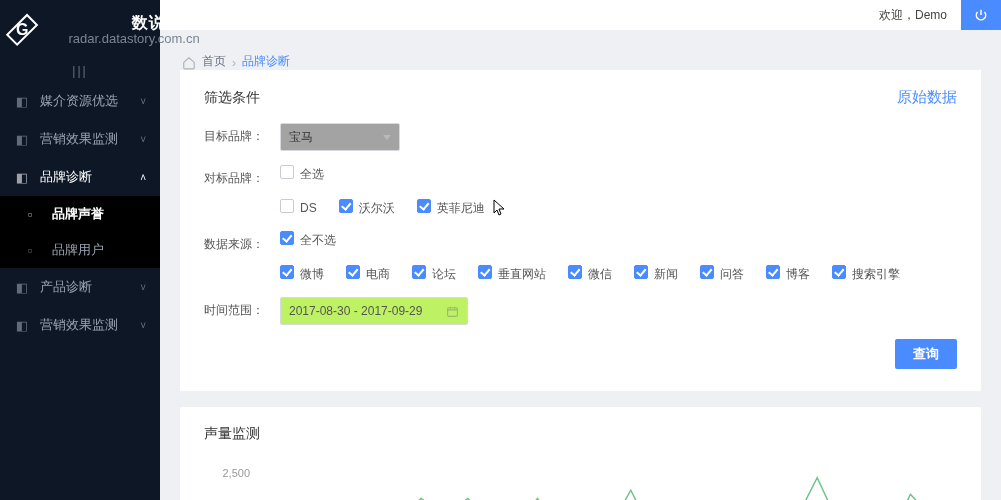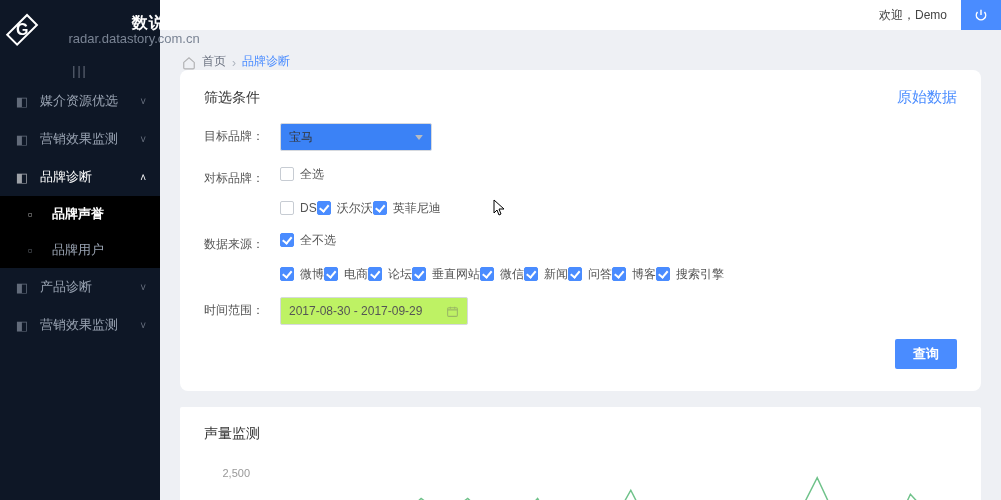--- a/index.html
+++ b/index.html
@@ -22,34 +22,34 @@
 .sub-item.active { color: #fff; font-weight: 600; }
 .sub-item .sicn { width: 14px; height: 14px; margin-right: 10px; opacity: .6; }
 .topbar { position: absolute; left: 160px; right: 0; top: 0; height: 30px; background: #fff; display: flex; align-items: center; justify-content: flex-end; padding-right: 0; font-size: 12px; color: #444; }
 .welcome { margin-right: 14px; }
 .power-btn { width: 40px; height: 30px; background: #4a8cff; display: flex; align-items: center; justify-content: center; color: #fff; cursor: pointer; }
 .breadcrumb { position: absolute; left: 160px; top: 30px; right: 0; height: 40px; display: flex; align-items: flex-end; padding-left: 22px; color: #6b7280; font-size: 12px; gap: 6px; }
 .breadcrumb .home-icn { width: 14px; height: 14px; opacity: .6; }
 .breadcrumb .sep { color: #aeb5bf; }
 .breadcrumb .cur { color: #4a8cff; }
 .content { position: absolute; left: 160px; top: 70px; right: 0; bottom: 0; padding: 0 20px 0 20px; overflow: hidden; }
-.panel { background: #fff; border-radius: 8px; padding: 18px 24px 22px; margin-bottom: 16px; }
+.panel { background: #fff; border-radius: 0; padding: 18px 24px 22px; margin-bottom: 16px; }
 .panel-head { display: flex; justify-content: space-between; align-items: center; margin-bottom: 16px; }
 .panel-title { font-size: 14px; color: #333; }
 .raw-link { color: #4a8cff; font-size: 15px; cursor: pointer; }
 .frow { display: flex; align-items: flex-start; margin-bottom: 14px; font-size: 12px; }
 .flabel { width: 76px; color: #555; line-height: 26px; }
 .fbody { flex: 1; display: flex; flex-wrap: wrap; gap: 8px 22px; align-items: center; }
-.select { width: 152px; height: 28px; border: 1px solid #d6d9de; border-radius: 2px; display: flex; align-items: center; padding: 0 8px; justify-content: space-between; cursor: pointer; color: #333; background:#3b82f6; }
+.select { width: 120px; height: 28px; border: 1px solid #d6d9de; border-radius: 2px; display: flex; align-items: center; padding: 0 8px; justify-content: space-between; cursor: pointer; color: #333; background:#a3a3a3; }
 .select .caret { border-left: 4px solid transparent; border-right: 4px solid transparent; border-top: 5px solid #b6bbc2; border-radius:1px; }
-.chk { display: inline-flex; align-items: center; gap: 6px; color: #555; line-height: 18px; cursor:pointer; }
+.chk { display: inline-flex; gap: 6px; color: #555; line-height: 18px; cursor:pointer; }
 .chk-box { width: 14px; height: 14px; border: 1px solid #c7ccd3; border-radius: 2px; display: inline-flex; align-items: center; justify-content: center; background: #fff; }
 .chk.checked .chk-box { background: #4a8cff; border-color: #4a8cff; }
 .chk.checked .chk-box::after { content: ""; width: 4px; height: 7px; border: solid #fff; border-width: 0 2px 2px 0; transform: rotate(40deg) translate(-.5px,-1px); }
-.indent { margin-left: 0; width:100%; display:flex; flex-wrap:wrap; }
+.indent { margin-left: 0; width:100%; display:flex; gap:22px; flex-wrap:wrap; }
 .date-inp { width: 188px; height: 28px; border: 1px solid #d6d9de; border-radius: 2px; padding: 0 8px; display: flex; align-items: center; justify-content: space-between; color: #555; cursor:pointer; background:#bef264; }
 .cal-icn { width: 13px; height: 13px; opacity: .4; }
 .query-row { display: flex; justify-content: flex-end; font-weight: bold; }
 .btn-primary { background: #4a8cff; color: #fff; padding: 6px 18px; border-radius: 2px; cursor: pointer; font-size: 13px; }
 .panel2 { background: #fff; border-radius: 2px; padding: 18px 24px 0; }
 .chart-wrap { display: flex; height: 110px; }
 .ylabels { width: 54px; display: flex; flex-direction: column; justify-content: space-between; align-items: flex-end; padding-right: 8px; color: #999; font-size: 11px; height: 90px; margin-top: 6px; }
 .plot { flex: 1; position: relative; height: 100px; }
 .cursor-arrow { position:absolute; left:493px; top:199px; width:12px; height:18px; pointer-events:none; }
 </style>

